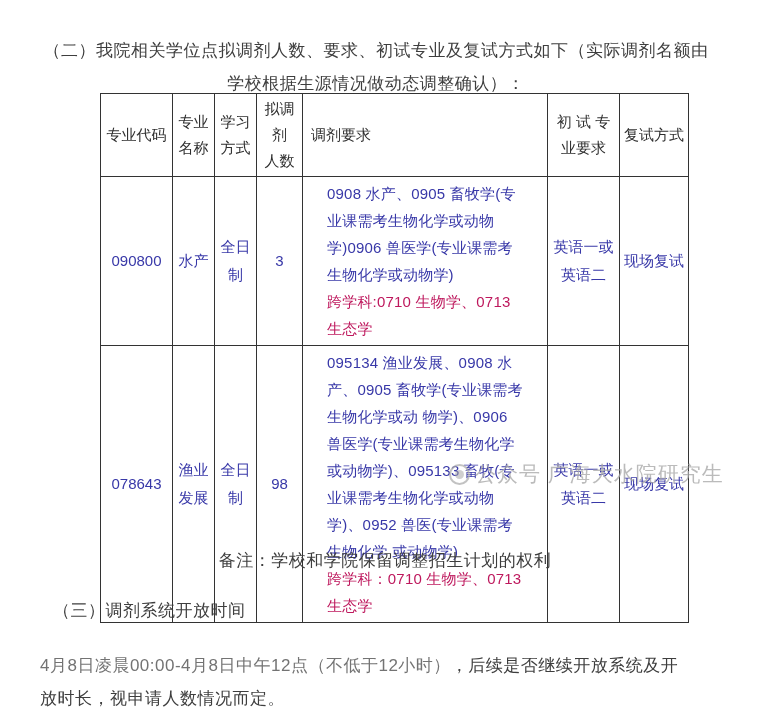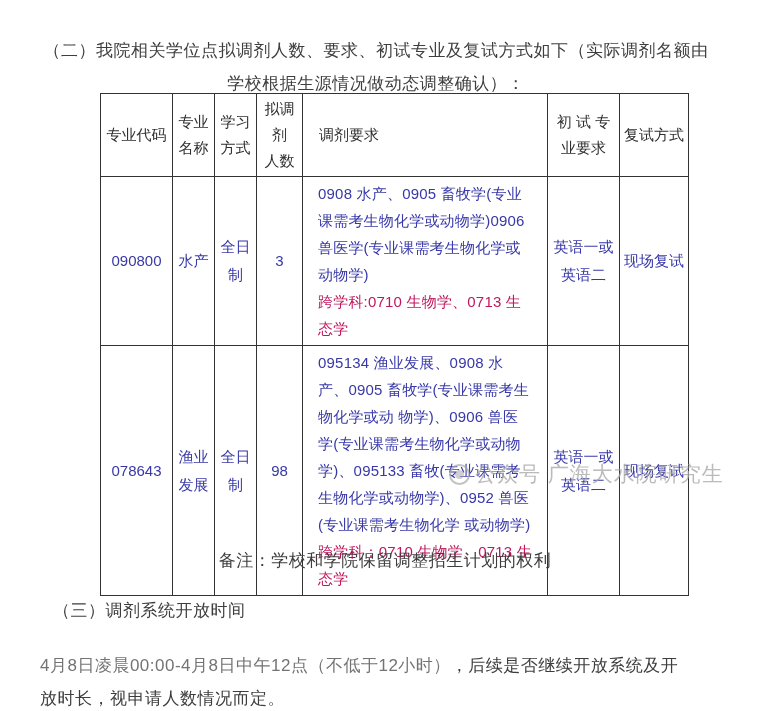--- a/index.html
+++ b/index.html
@@ -40,30 +40,30 @@
   tr.hdr { height: 72px; }
   tr.r1  { height: 113px; }
   tr.r2  { height: 230px; }
   td.hd {
     text-align: center;
     color: #2f2f2f;
     line-height: 26px;
     white-space: pre-line;
     padding: 2px 3px;
   }
-  td.hd.left { text-align: left; padding-left: 16px; white-space: normal; }
+  td.hd.left { text-align: left; padding-left: 8px; white-space: normal; }
   td.c {
     text-align: center;
     color: #3838a8;
     line-height: 28px;
     white-space: pre-line;
     padding: 2px 2px;
   }
   td.req {
-    padding: 3px 15px;
+    padding: 3px 24px;
     line-height: 27px;
     letter-spacing: 0.2px;
     vertical-align: middle;
   }
   td.req .req-main  { color: #3838a8; }
   td.req .req-cross { color: #be185d; }
 
   .watermark {
     position: absolute;
     left: 449px; top: 460px;

